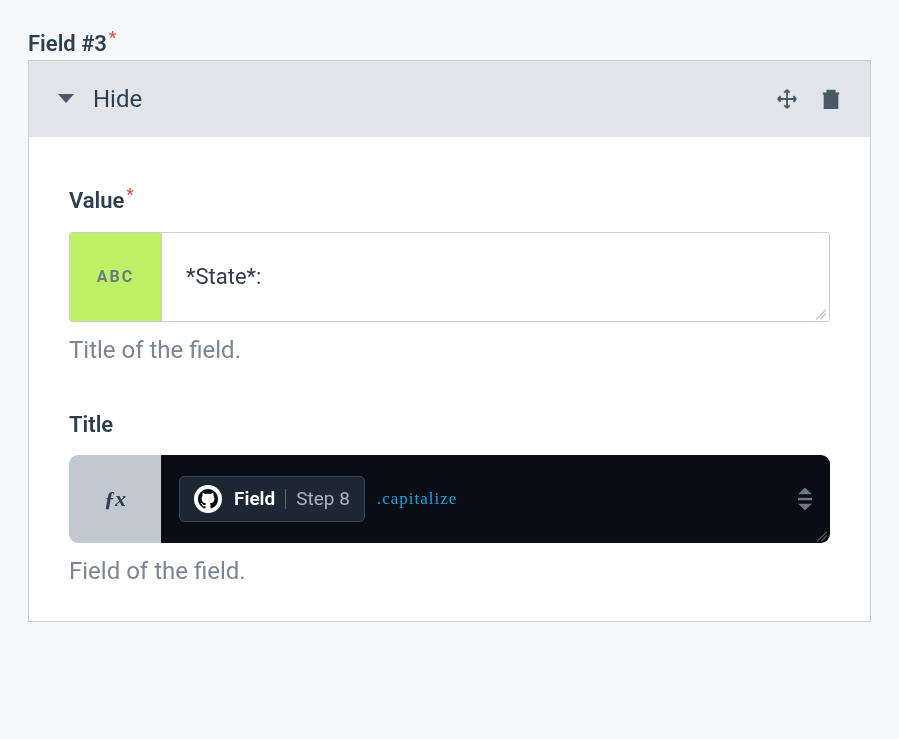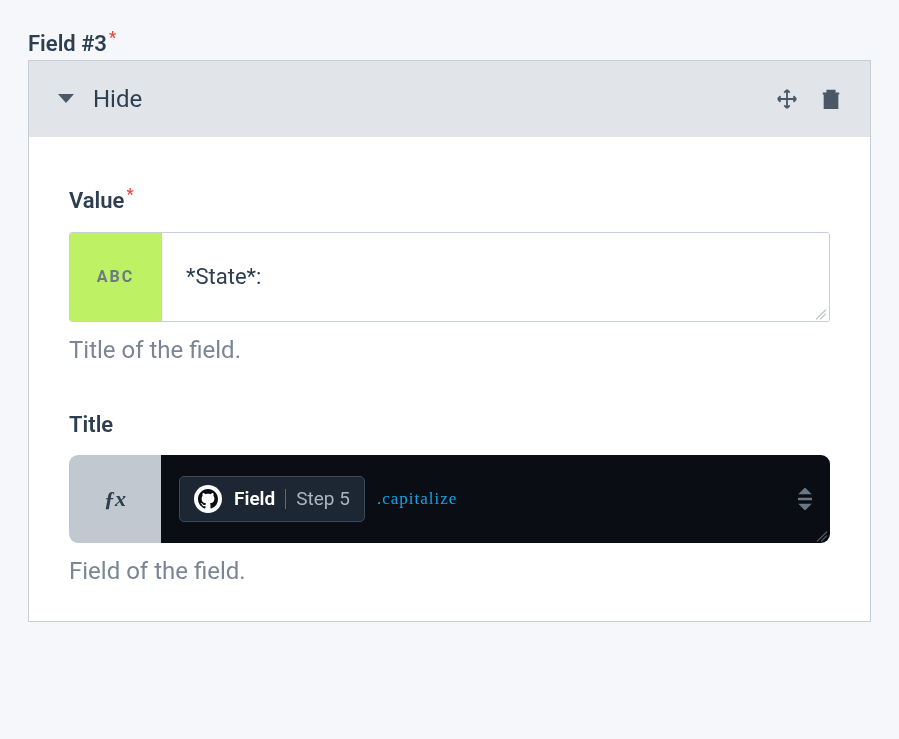--- a/index.html
+++ b/index.html
@@ -367,21 +367,21 @@
         <div class="expr-input">
           <div class="pill">
             <div class="pill-icon">
               <svg width="20" height="20" viewBox="0 0 16 16">
                 <path d="M8 0C3.58 0 0 3.58 0 8c0 3.54 2.29 6.53 5.47 7.59.4.07.55-.17.55-.38 0-.19-.01-.82-.01-1.49-2.01.37-2.53-.49-2.69-.94-.09-.23-.48-.94-.82-1.13-.28-.15-.68-.52-.01-.53.63-.01 1.08.58 1.23.82.72 1.21 1.87.87 2.33.66.07-.52.28-.87.51-1.07-1.78-.2-3.64-.89-3.64-3.95 0-.87.31-1.59.82-2.15-.08-.2-.36-1.02.08-2.12 0 0 .67-.21 2.2.82.64-.18 1.32-.27 2-.27.68 0 1.36.09 2 .27 1.53-1.04 2.2-.82 2.2-.82.44 1.1.16 1.92.08 2.12.51.56.82 1.27.82 2.15 0 3.07-1.87 3.75-3.65 3.95.29.25.54.73.54 1.48 0 1.07-.01 1.93-.01 2.2 0 .21.15.46.55.38A8.013 8.013 0 0016 8c0-4.42-3.58-8-8-8z"></path>
               </svg>
             </div>
             <div class="pill-text">
               <span class="pill-main">Field</span>
               <span class="pill-sep"></span>
-              <span class="pill-sub">Step 5</span>
+              <span class="pill-sub">Step 8</span>
             </div>
           </div>
           <span class="expr-method">.capitalize</span>
           <div class="expr-scroll">
             <svg width="14" height="7" viewBox="0 0 14 7">
                 <path d="M0 7 L7 0 L14 7 Z"></path>
               </svg>
             <svg width="14" height="3" viewBox="0 0 14 3">
                 <rect x="0" y="0" width="14" height="3"></rect>
               </svg>

